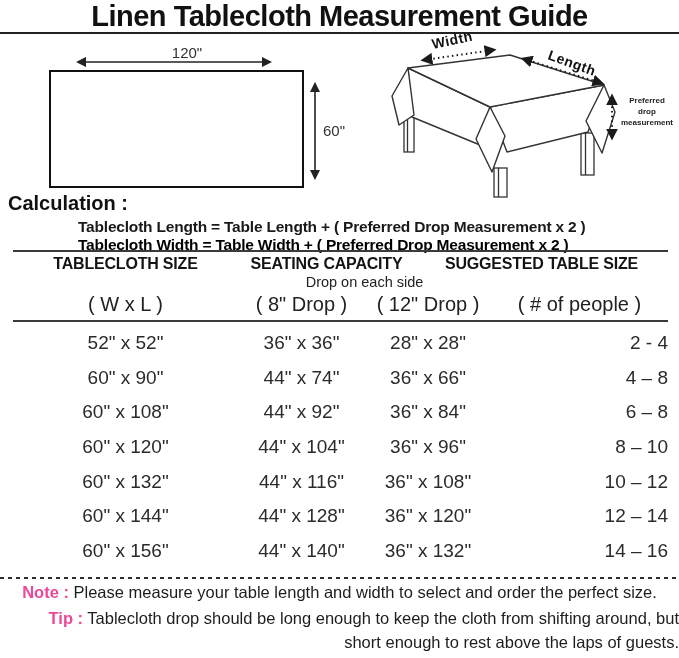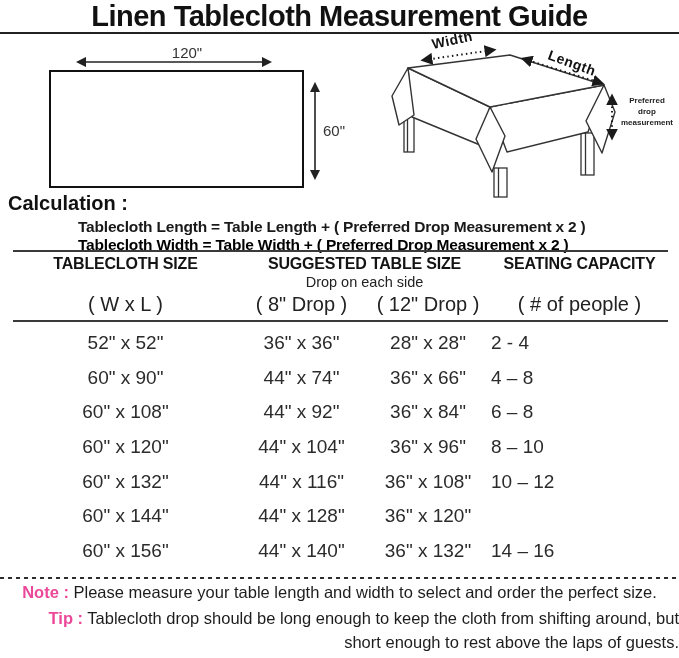--- a/index.html
+++ b/index.html
@@ -40,21 +40,21 @@
   .subrow{position:absolute;left:13px;top:293px;width:655px;display:flex;font-size:20px;color:#222;}
   .s-c1{width:225px;text-align:center;}
   .s-c2a{width:127px;text-align:center;}
   .s-c2b{width:126px;text-align:center;}
   .s-c3{width:177px;text-align:center;}
   .rows{position:absolute;left:13px;top:326px;width:655px;}
   .trow{display:flex;height:34.6px;align-items:center;font-size:19px;color:#2b2b2b;}
   .trow .c1{width:225px;text-align:center;}
   .trow .c2a{width:127px;text-align:center;}
   .trow .c2b{width:126px;text-align:center;}
-  .trow .c3{width:177px;text-align:left;}
+  .trow .c3{width:177px;text-align:right;}
 
   
   .dashed-rule{
     position:absolute;left:0;top:577px;width:679px;height:2px;
     background:repeating-linear-gradient(90deg,#2e2e2e 0 4.5px,transparent 4.5px 8px);
   }
   .note{position:absolute;left:0;top:583px;width:679px;margin:0;text-align:center;font-size:16.5px;color:#1d1d1d;}
   .tip{position:absolute;left:0;top:606px;width:679px;margin:0;text-align:right;font-size:16.5px;line-height:24px;color:#1d1d1d;}
   .note b,.tip b{color:#ec4899;}
 </style>
@@ -118,22 +118,22 @@
     </g>
   </svg>
 
   <div class="calc-heading">Calculation :</div>
   <div class="calc-line1">Tablecloth Length = Table Length + ( Preferred Drop Measurement x 2 )</div>
   <div class="calc-line2">Tablecloth Width = Table Width + ( Preferred Drop Measurement x 2 )</div>
 
   <div class="rule rule-top"></div>
   <div class="thead">
     <div class="h h-c1">TABLECLOTH SIZE</div>
+    <div class="h h-c3">SEATING CAPACITY</div>
     <div class="h h-c2">SUGGESTED TABLE SIZE</div>
-    <div class="h h-c3">SEATING CAPACITY</div>
   </div>
   <div class="drop-sub">Drop on each side</div>
   <div class="subrow">
     <div class="s-c1">( W x L )</div>
     <div class="s-c2a">( 8" Drop )</div>
     <div class="s-c2b">( 12" Drop )</div>
     <div class="s-c3">( # of people )</div>
   </div>
   <div class="rule rule-mid"></div>
 
@@ -170,20 +170,21 @@
       <div class="c1">60" x 132"</div>
       <div class="c2a">44" x 116"</div>
       <div class="c2b">36" x 108"</div>
       <div class="c3">10 – 12</div>
     </div>
 
     <div class="trow">
       <div class="c1">60" x 144"</div>
       <div class="c2a">44" x 128"</div>
       <div class="c2b">36" x 120"</div>
+      <div class="c3">12 – 14</div>
     </div>
 
     <div class="trow">
       <div class="c1">60" x 156"</div>
       <div class="c2a">44" x 140"</div>
       <div class="c2b">36" x 132"</div>
       <div class="c3">14 – 16</div>
     </div>
   </div>
 

